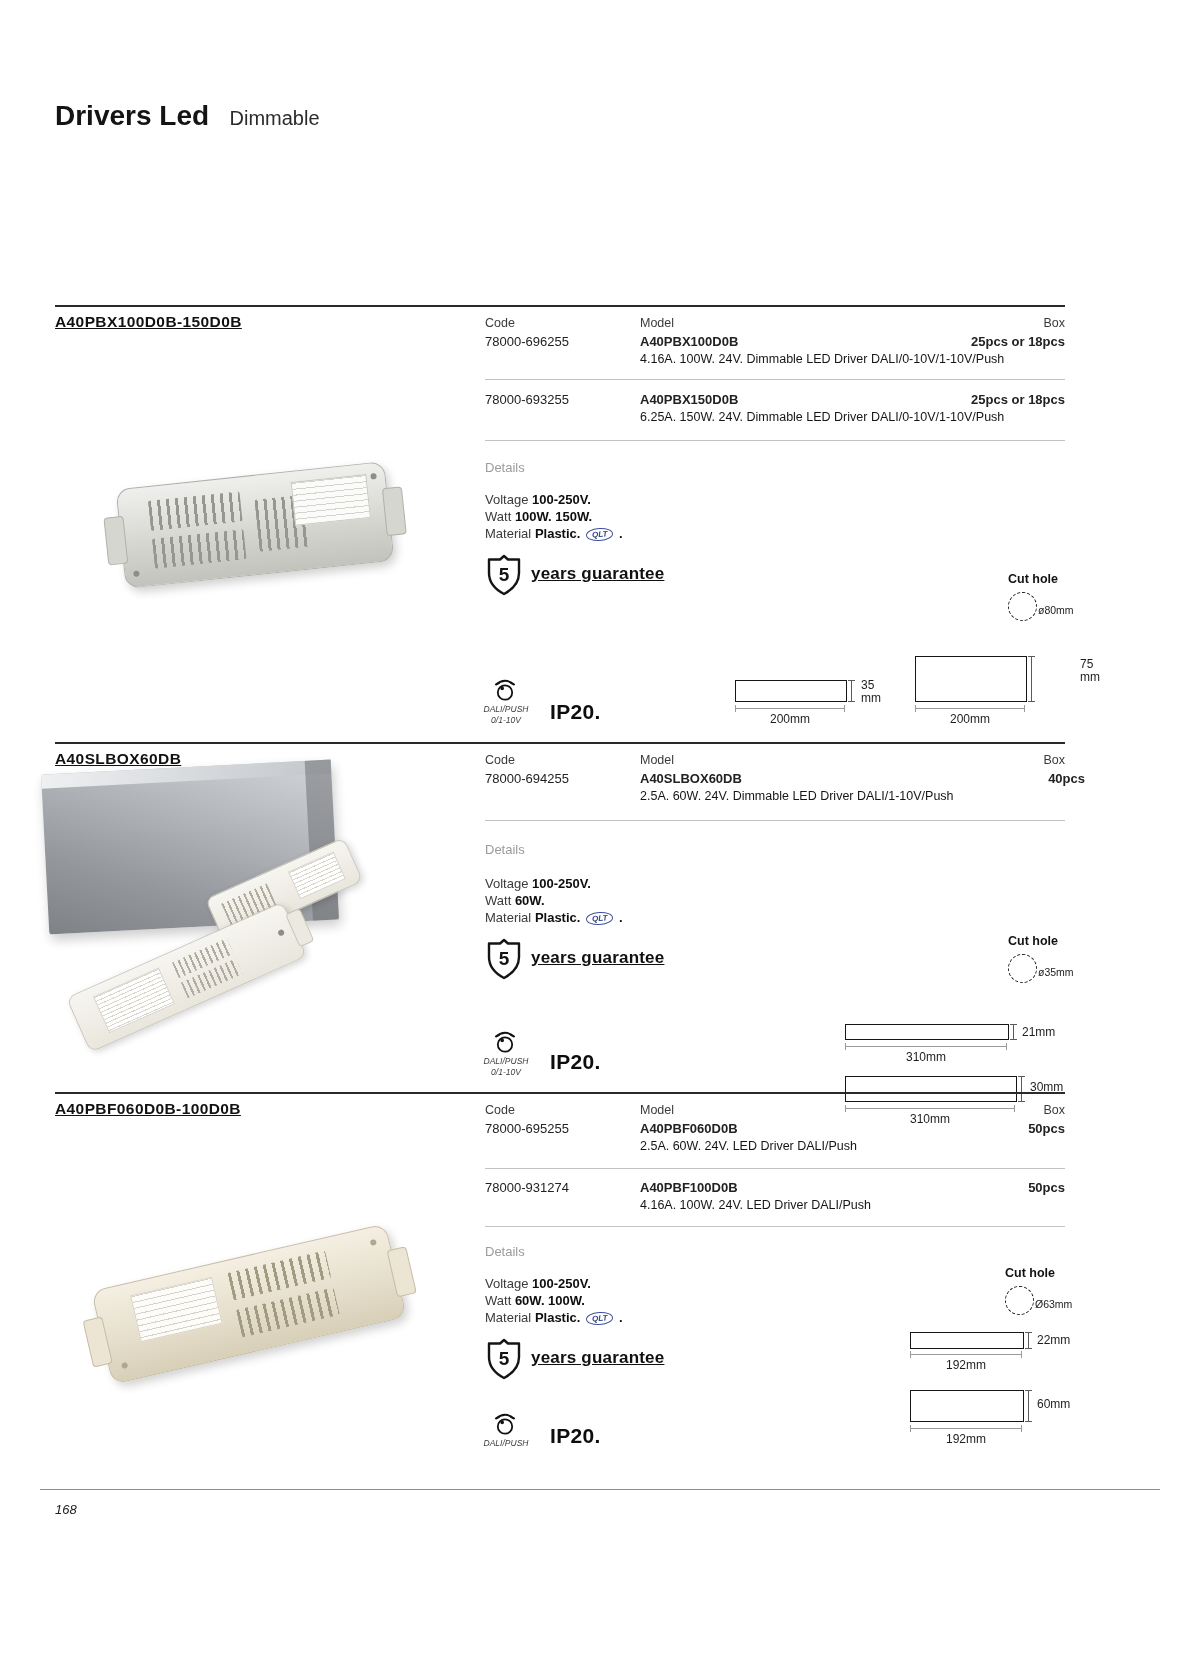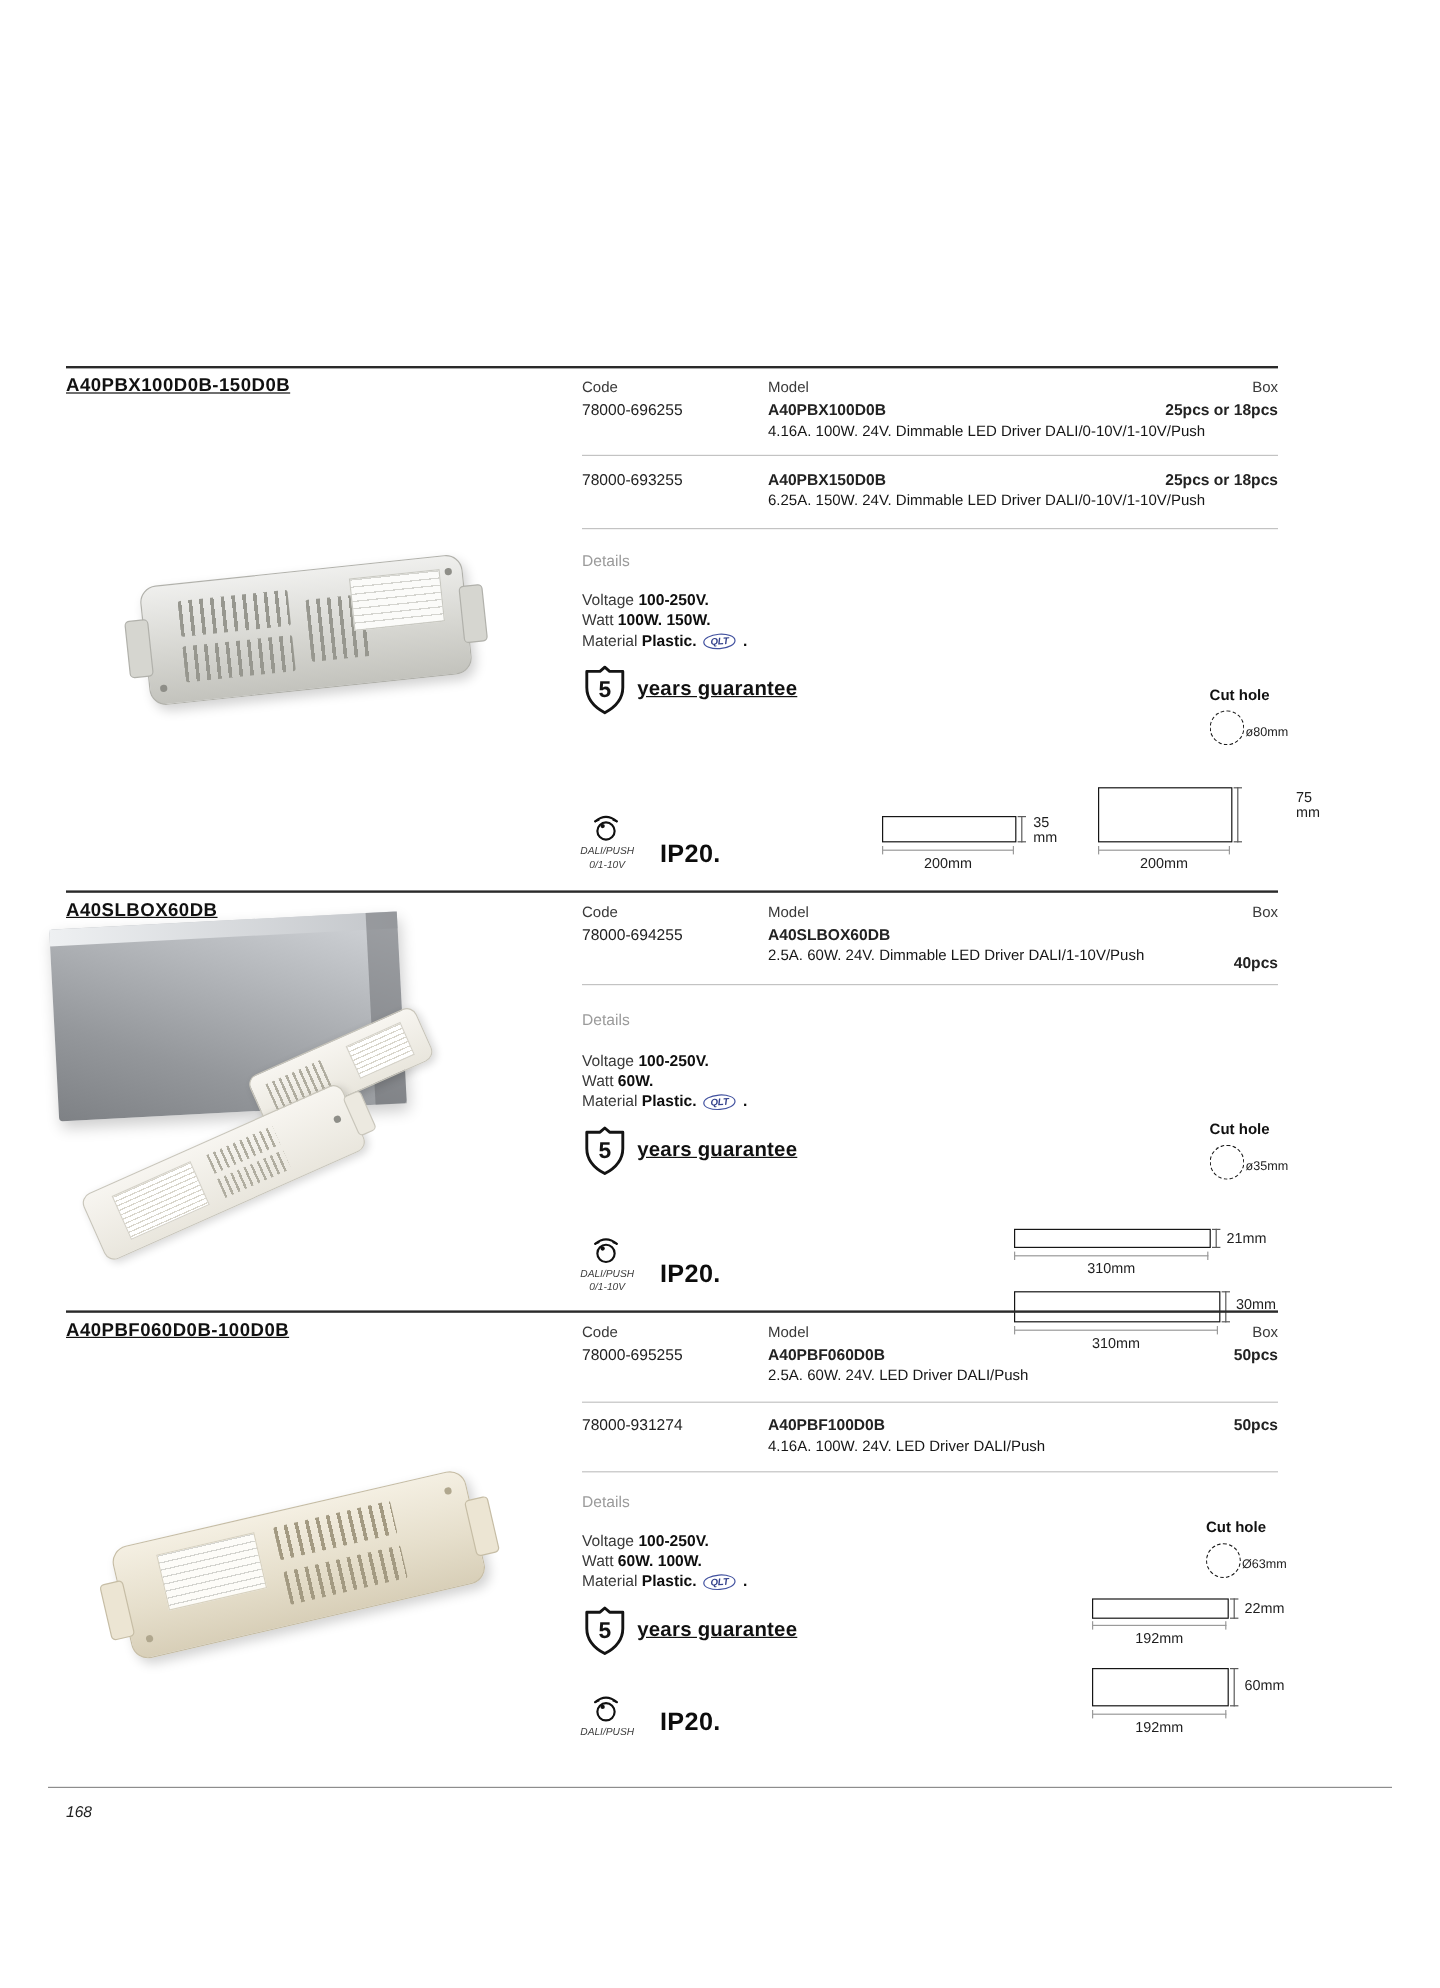--- a/index.html
+++ b/index.html
@@ -46,20 +46,24 @@
   .wlabel{position:absolute;background-color:#fff;border:1px solid #d5d2c8;
           background-image:repeating-linear-gradient(180deg,#d9d6cc 0 1px,transparent 1px 4px);}
   .wvents{position:absolute;background:repeating-linear-gradient(90deg,#b0ada0 0 2px,transparent 2px 6px);}
   .pagenum{font-size:13px;color:#222;font-style:italic;}
 </style>
 </head>
 <body>
 
 <div class="page">
 
+  <div class="abs" style="left:55px;top:100px;">
+    <span style="font-size:28px;font-weight:bold;color:#141414;">Drivers Led</span>
+    <span style="font-size:20px;color:#2b2b2b;margin-left:16px;">Dimmable</span>
+  </div>
 
   <div class="abs rule" style="left:55px;top:305px;width:1010px;"></div>
   <div class="abs sec-title" style="left:55px;top:313px;">A40PBX100D0B-150D0B</div>
 
   <div class="abs th" style="left:485px;top:316px;">Code</div>
   <div class="abs th" style="left:640px;top:316px;">Model</div>
   <div class="abs th right" style="left:880px;top:316px;width:185px;">Box</div>
 
   <div class="abs val" style="left:485px;top:334px;">78000-696255</div>
   <div class="abs val bold" style="left:640px;top:334px;">A40PBX100D0B</div>
@@ -142,21 +146,21 @@
 
   <div class="abs rule" style="left:55px;top:742px;width:1010px;"></div>
   <div class="abs sec-title" style="left:55px;top:750px;">A40SLBOX60DB</div>
 
   <div class="abs th" style="left:485px;top:753px;">Code</div>
   <div class="abs th" style="left:640px;top:753px;">Model</div>
   <div class="abs th right" style="left:880px;top:753px;width:185px;">Box</div>
 
   <div class="abs val" style="left:485px;top:771px;">78000-694255</div>
   <div class="abs val bold" style="left:640px;top:771px;">A40SLBOX60DB</div>
-  <div class="abs val bold right" style="left:880px;top:771px;width:185px;margin-top:24px;">40pcs</div>
+  <div class="abs val bold right" style="left:900px;top:771px;width:185px;">40pcs</div>
   <div class="abs desc" style="left:640px;top:789px;">2.5A. 60W. 24V. Dimmable LED Driver DALI/1-10V/Push</div>
   <div class="abs sep" style="left:485px;top:820px;width:580px;"></div>
 
   <div class="abs details-lbl" style="left:485px;top:842px;">Details</div>
   <div class="abs detail-line" style="left:485px;top:876px;">
     <span>Voltage</span>
     <b>100-250V.</b>
   </div>
   <div class="abs detail-line" style="left:485px;top:893px;">
     <span>Watt</span>

